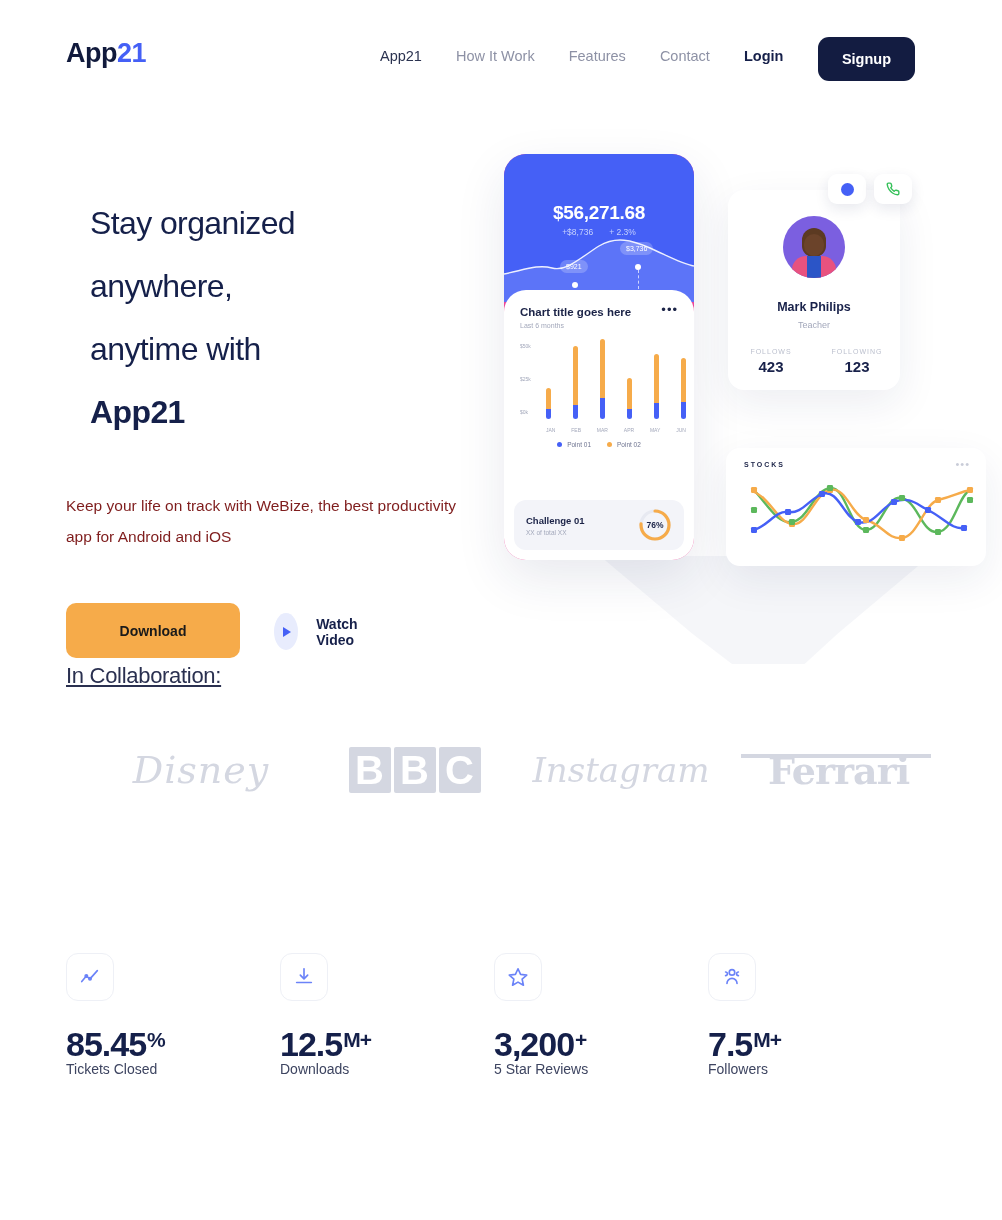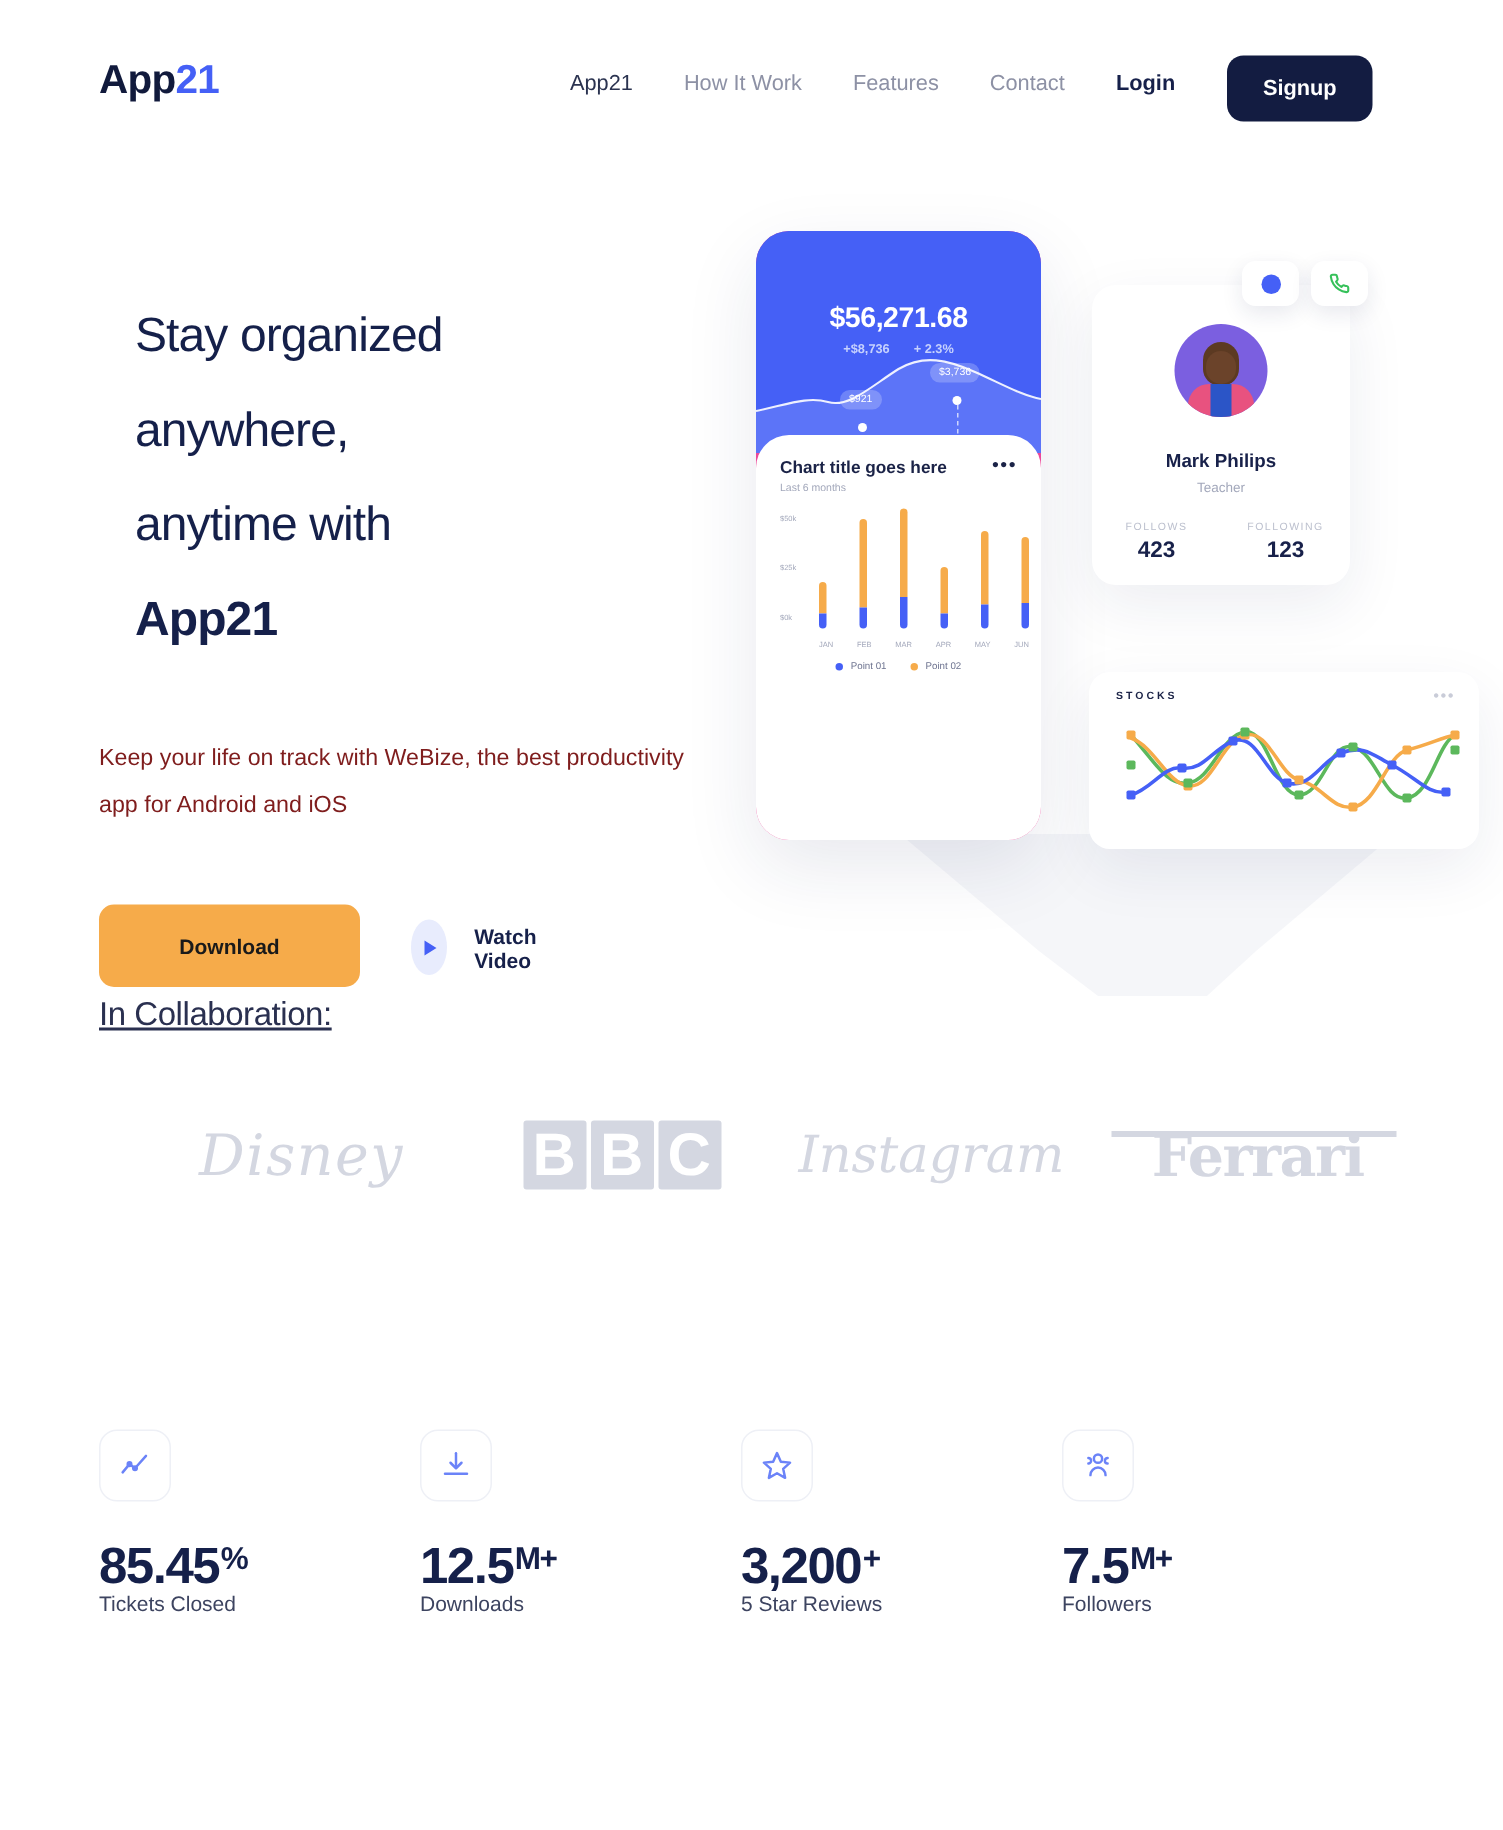--- a/index.html
+++ b/index.html
@@ -136,21 +136,21 @@
     position: relative; height: 148px; background: #4560f6;
   }
   .phone-amount {
     position: absolute; top: 48px; left: 0; width: 100%;
     text-align: center; color: #ffffff;
     font-size: 19px; font-weight: 700; letter-spacing: -0.3px;
   }
   .phone-delta {
     position: absolute; top: 73px; left: 0; width: 100%;
     text-align: center; color: #c6d1fd; font-size: 8.5px;
-    display: flex; justify-content: center; gap: 16px; font-weight: bold;
+    display: flex; justify-content: center; gap: 16px;
   }
   .wave-svg { position: absolute; left: 0; bottom: 0; width: 190px; height: 80px; }
   .tip {
     position: absolute; background: rgba(255,255,255,.22);
     color: #ffffff; font-size: 7px; padding: 3px 6px; border-radius: 7px;
     white-space: nowrap;
   }
   .tip-a { left: 56px; top: 106px; }
   .tip-b { left: 116px; top: 88px; }
   .dot-w { position: absolute; width: 6px; height: 6px; background:#ffffff; border-radius:50%; }
@@ -385,20 +385,33 @@
         <span class="legend-item">
           <span class="lg-dot" style="background:#4560f6"></span>
           <span>Point 01</span>
         </span>
         <span class="legend-item">
           <span class="lg-dot" style="background:#f6ab4a"></span>
           <span>Point 02</span>
         </span>
       </div>
 
+      <div class="challenge">
+        <div>
+          <div class="ch-title">Challenge 01</div>
+          <div class="ch-sub">XX of total XX</div>
+        </div>
+        <div class="ring-wrap">
+          <svg width="34" height="34" viewBox="0 0 34 34">
+            <circle cx="17" cy="17" r="14" fill="none" stroke="#e7e9f1" stroke-width="3.2"></circle>
+            <circle cx="17" cy="17" r="14" fill="none" stroke="#f6ab4a" stroke-width="3.2" stroke-linecap="round" stroke-dasharray="66.8 87.9" transform="rotate(-90 17 17)"></circle>
+          </svg>
+          <span class="ring-pct">76%</span>
+        </div>
+      </div>
     </div>
   </div>
 
   <div class="profile">
     <div class="pill-group">
       <span class="pill">
           <span class="pill-dot"></span>
         </span>
       <span class="pill">
         <svg width="14" height="14" viewBox="0 0 24 24" fill="none" stroke="#36c15a" stroke-width="2.4" stroke-linecap="round" stroke-linejoin="round">

